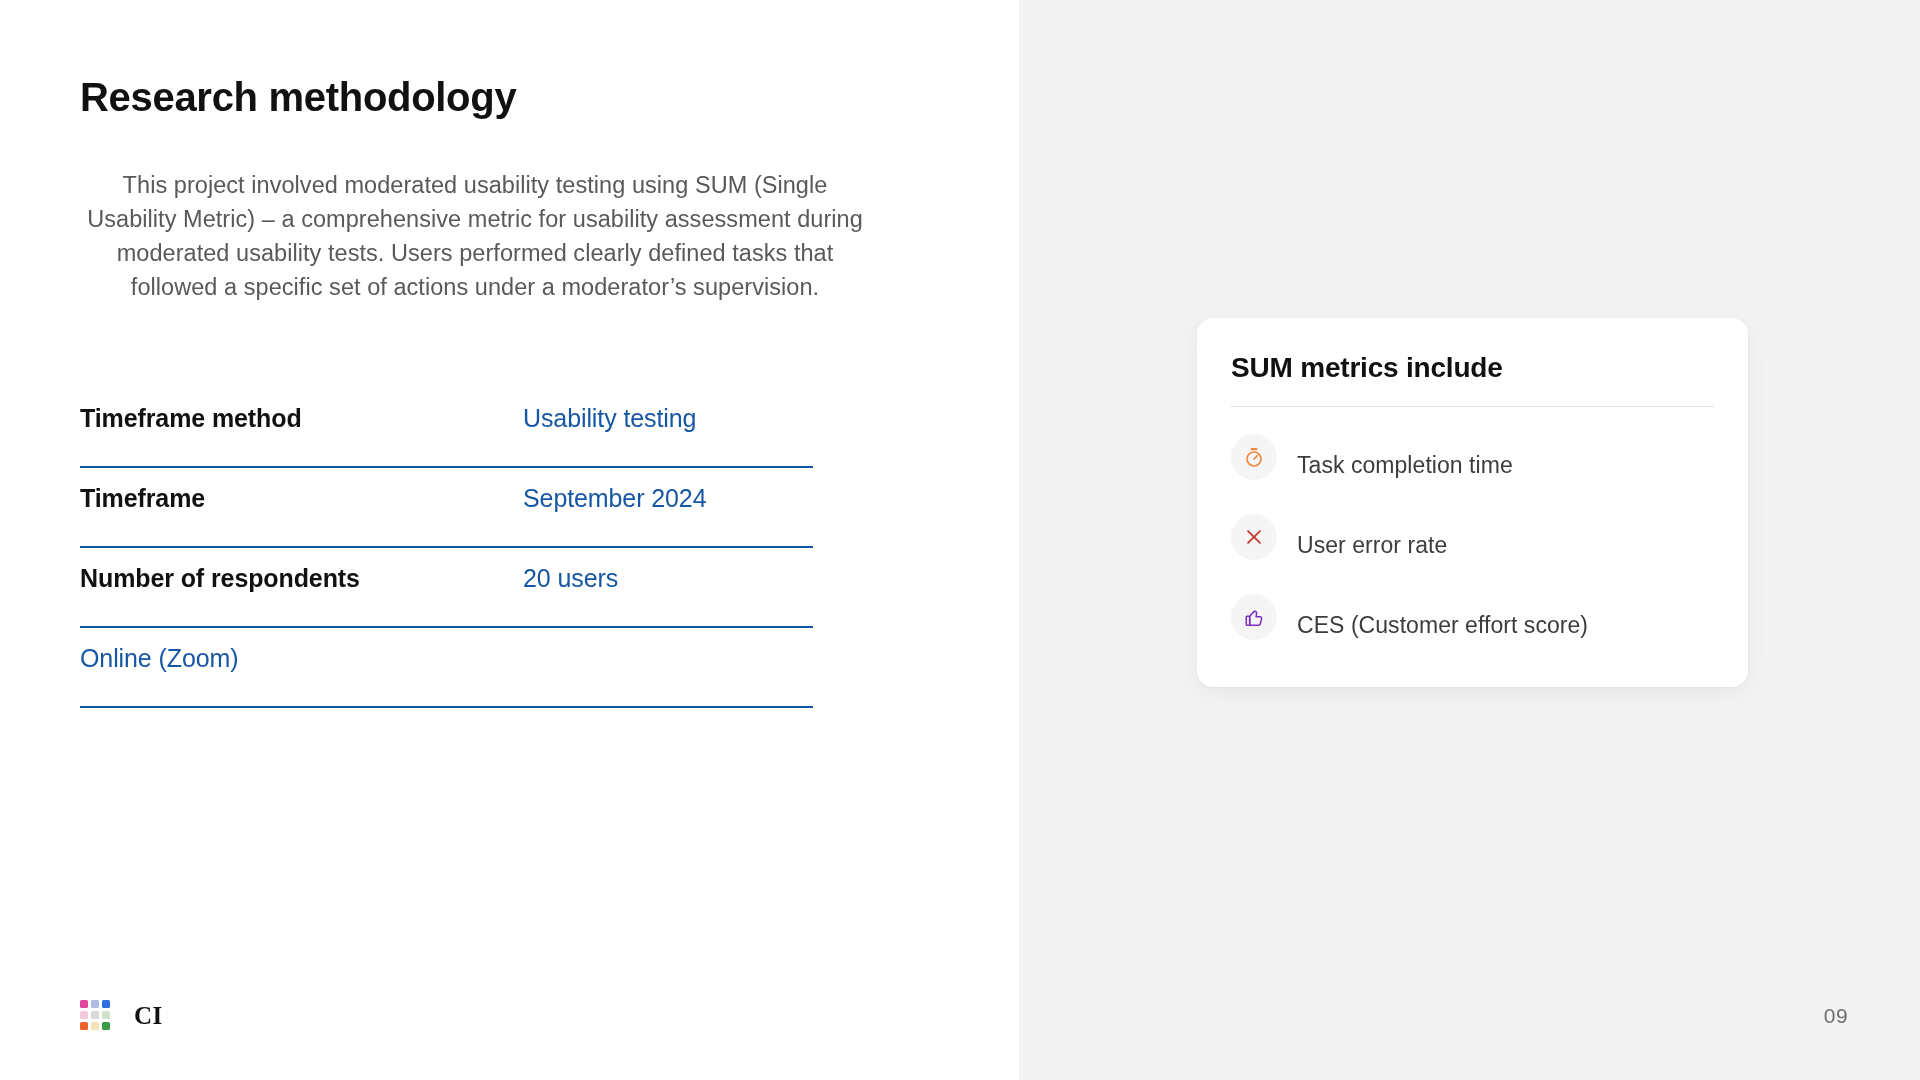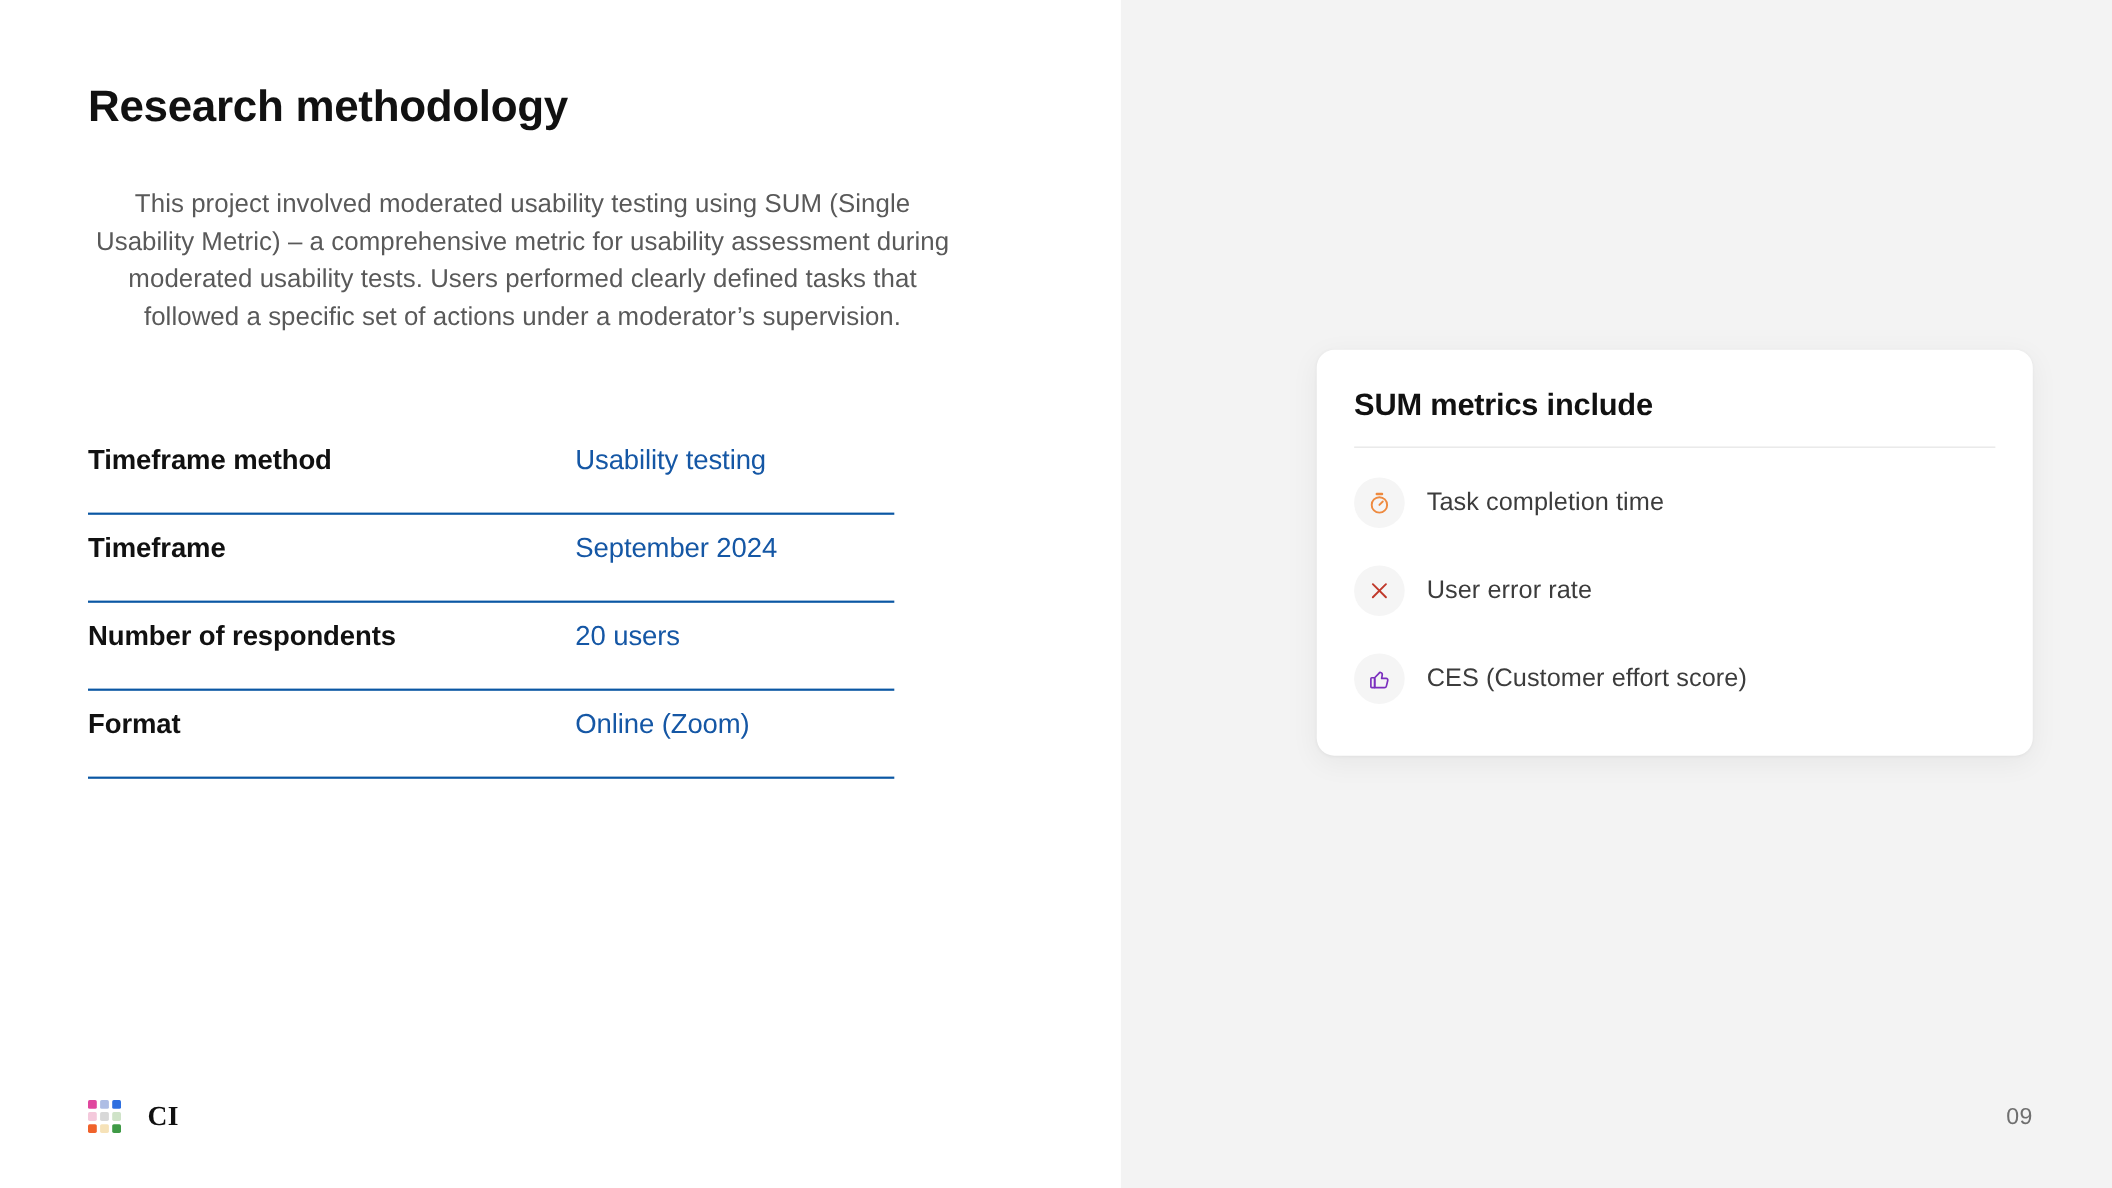--- a/index.html
+++ b/index.html
@@ -129,21 +129,21 @@
     width: 901px;
     height: 1080px;
     background: #f3f3f3;
     flex: none;
   }
 
   .metrics-card {
     position: absolute;
     left: 178px;
     top: 318px;
-    width: 651px;
+    width: 551px;
     box-sizing: border-box;
     background: #ffffff;
     border-radius: 16px;
     padding: 34px 34px 30px 34px;
     box-shadow: 0 6px 26px rgba(0,0,0,0.055), 0 1px 3px rgba(0,0,0,0.04);
   }
 
   .card-title {
     font-size: 28px;
     font-weight: 700;
@@ -161,21 +161,21 @@
   }
 
   .metric-list {
     list-style: none;
     margin: 0;
     padding: 0;
   }
 
   .metric-item {
     display: flex;
-    align-items: center;
+    align-items: flex-end;
     gap: 20px;
     padding: 17px 0;
   }
 
   .metric-icon {
     width: 46px;
     height: 46px;
     flex: none;
     border-radius: 50%;
     background: #f5f5f5;
@@ -221,21 +221,20 @@
       </div>
       <div class="spec-row">
         <div class="spec-label">Timeframe</div>
         <div class="spec-value">September 2024</div>
       </div>
       <div class="spec-row">
         <div class="spec-label">Number of respondents</div>
         <div class="spec-value">20 users</div>
       </div>
       <div class="spec-row">
-        <div class="spec-label">Format</div>
         <div class="spec-value">Online (Zoom)</div>
       </div>
     </div>
 
     <div class="logo">
       <div class="logo-dots">
         <span style="background: rgb(224, 71, 158);"></span>
         <span style="background: rgb(174, 189, 228);"></span>
         <span style="background: rgb(46, 111, 224);"></span>
         <span style="background: rgb(244, 201, 220);"></span>

